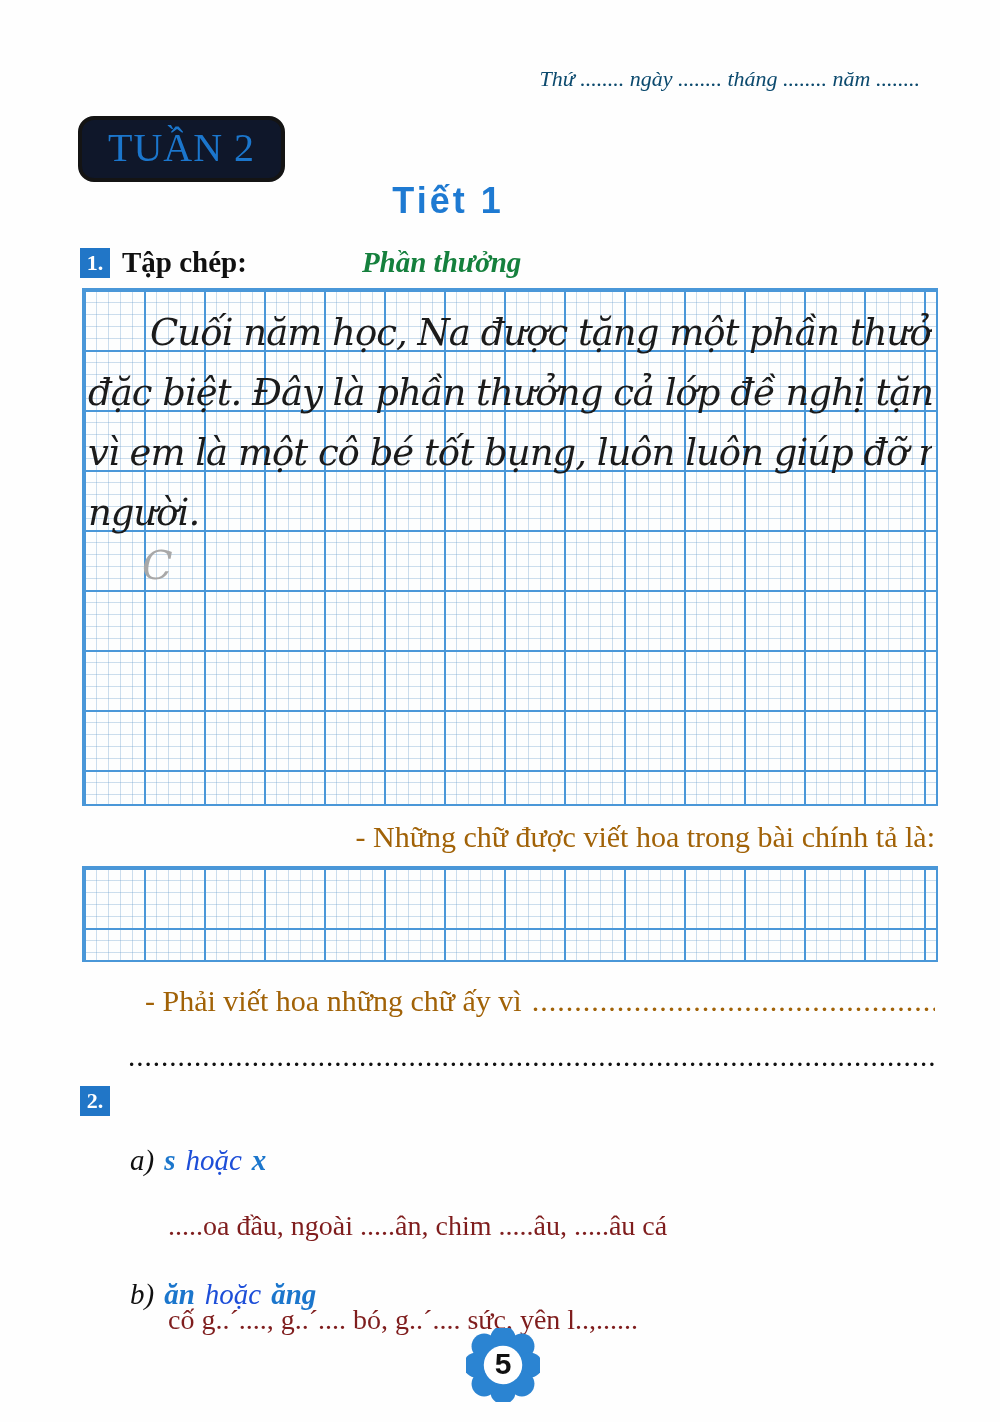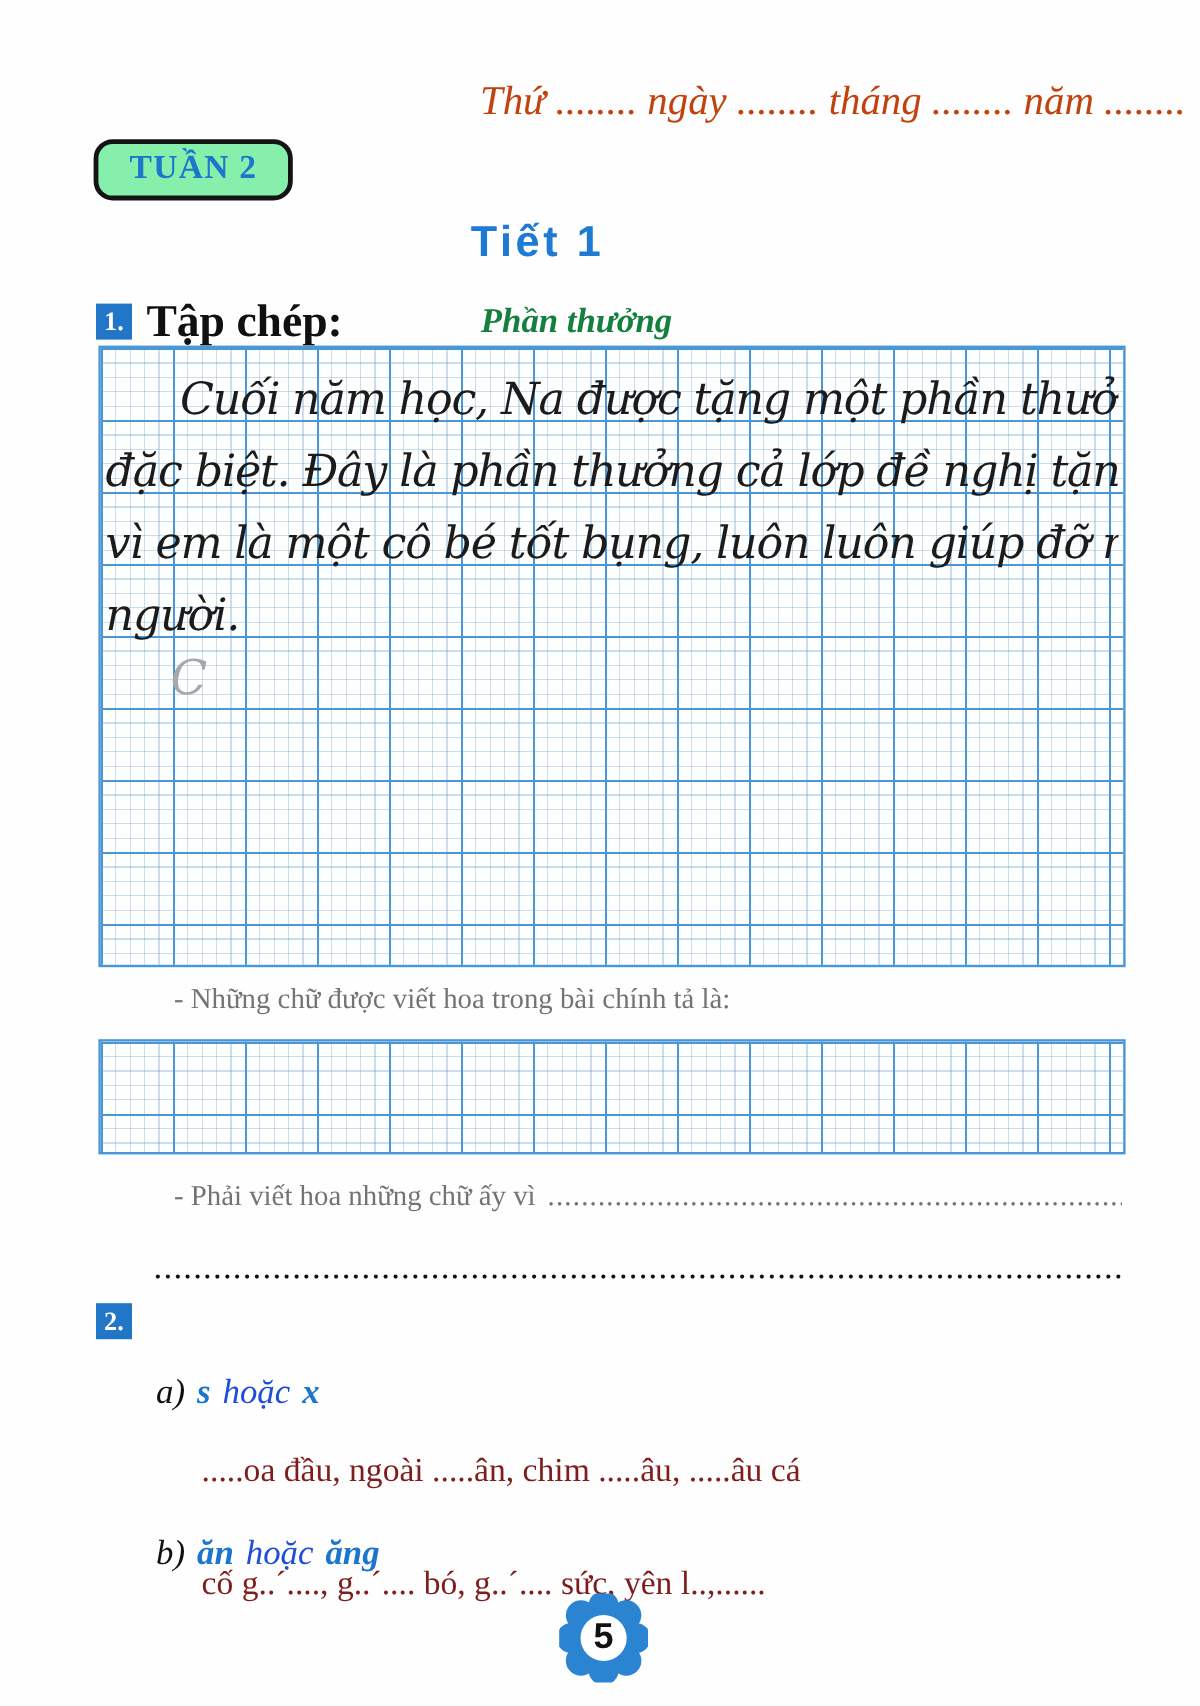--- a/index.html
+++ b/index.html
@@ -3,41 +3,41 @@
 <meta charset="utf-8">
 <style>
   html,body{margin:0;padding:0;background:#ffffff;}
   #page{
     position:relative;width:1000px;height:1422px;background:#fefefe;overflow:hidden;
     font-family:"Liberation Serif","DejaVu Serif",serif;color:#111;
   }
   
   .date-line{
     position:absolute;top:66px;left:400px;width:520px;text-align:right;
-    font-style:italic;font-size:34px;color:#c2410c;white-space:nowrap;
+    font-style:italic;font-size:22px;color:#0c4a6e;white-space:nowrap;
   }
   .week-badge{
     position:absolute;top:116px;left:78px;
-    border:4px solid #141414;border-radius:16px;background:#86efac;
+    border:4px solid #141414;border-radius:16px;background:#0f172a;
     padding:4px 26px 7px 26px;
-    font-weight:bold;font-size:28px;color:#1b76cc;letter-spacing:1px;
+    font-weight:normal;font-size:40px;color:#1b76cc;letter-spacing:1px;
   }
   .lesson-title{
     position:absolute;top:180px;left:0;width:896px;text-align:center;
     font-family:"Liberation Sans","DejaVu Sans",sans-serif;
     font-weight:bold;font-size:36px;color:#1e7ad2;letter-spacing:3px;
   }
   
   .sec-head{position:absolute;left:80px;display:flex;align-items:center;gap:12px;}
   .num-badge{
     width:30px;height:30px;background:#2176c7;color:#fff;
     display:flex;align-items:center;justify-content:center;
     font-weight:bold;font-size:22px;flex:0 0 auto;
   }
-  .sec-label{font-weight:bold;font-size:38px;color:#101010;}
+  .sec-label{font-weight:bold;font-size:29px;color:#101010;}
   .sec1-head{top:246px;}
   .sec2-head{top:1086px;}
   .exercise-title{
     margin-left:103px;font-weight:bold;font-style:italic;font-size:29px;color:#15803d;
   }
   
   .grid-box{
     position:absolute;left:82px;background:#fdfefe;
     border:2px solid #4a97d8;box-sizing:border-box;
     background-image:
@@ -60,21 +60,21 @@
   .hw-2{top:126px;}
   .hw-3{top:186px;}
   .pencil-mark{
     position:absolute;top:252px;left:58px;
     font-family:"DejaVu Serif",serif;font-style:italic;
     font-size:40px;color:#a8a8a8;
   }
   
   .prompt{
     position:absolute;left:145px;width:790px;
-    font-size:24px;color:#737373;white-space:nowrap;overflow:hidden;
+    font-size:30px;color:#a16207;white-space:nowrap;overflow:hidden;text-align:right;
   }
   .prompt-capitals{top:820px;}
   .prompt-reason{top:984px;display:flex;}
   .dots-fill{flex:1 1 auto;overflow:hidden;white-space:nowrap;letter-spacing:1px;margin-left:10px;}
   .dots-line{
     position:absolute;top:1040px;left:128px;width:806px;
     font-size:29px;letter-spacing:1px;white-space:nowrap;overflow:hidden;color:#101010;
   }
   
   .item-head{position:absolute;left:130px;font-size:29px;white-space:nowrap;}

